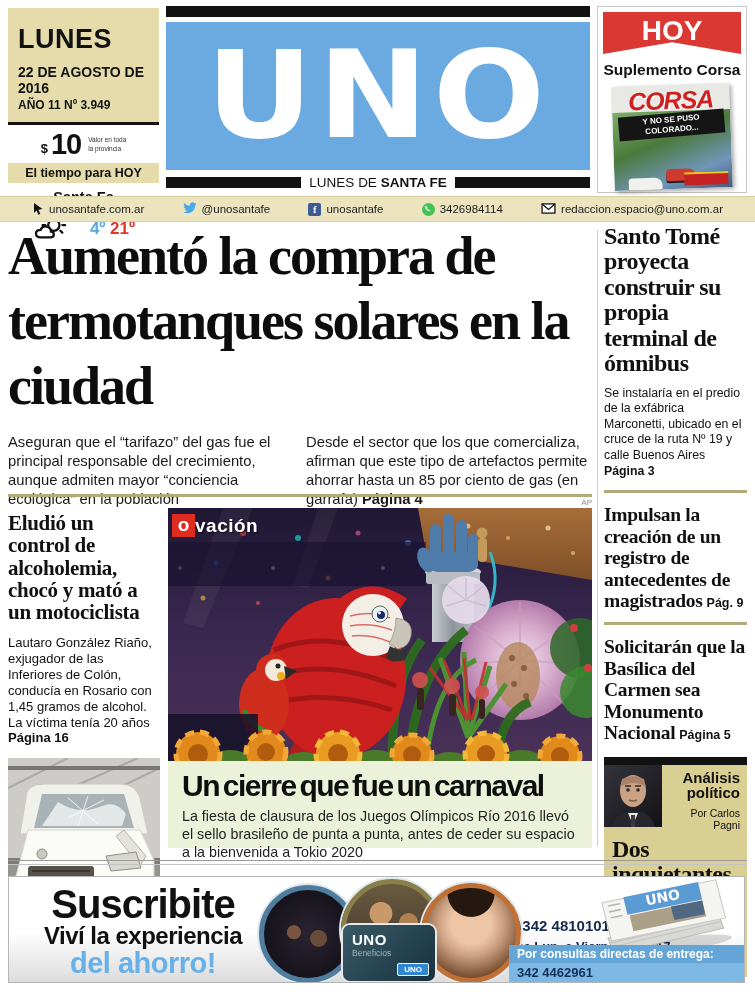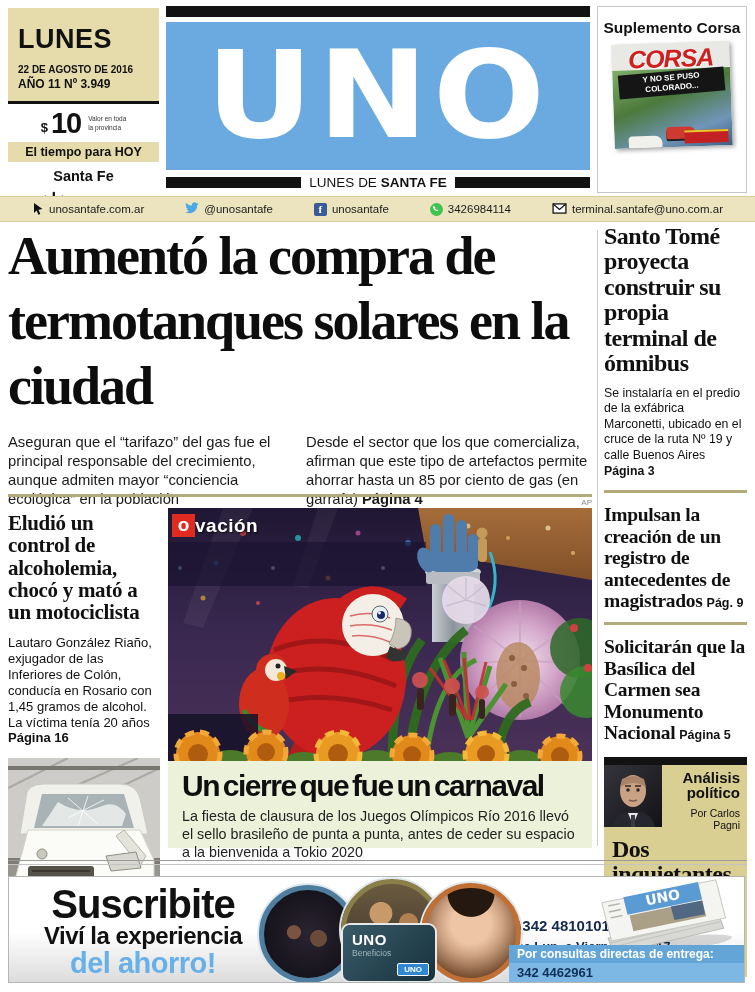--- a/index.html
+++ b/index.html
@@ -2,21 +2,21 @@
 <html><head>
 <meta charset="utf-8">
 <style>
   html,body{margin:0;padding:0;background:#fff;}
   body{width:755px;height:992px;position:relative;font-family:"Liberation Sans","DejaVu Sans",sans-serif;color:#111;overflow:hidden;}
   .abs{position:absolute;}
   
   .dateline{left:8px;top:8px;width:151px;}
   .dl-top{background:#e6dcab;padding:16px 10px 10px;}
   .dl-day{font-size:27px;font-weight:bold;letter-spacing:.5px;}
-  .dl-date{font-size:10px;font-weight:bold;margin-top:9px;}
+  .dl-date{font-size:14px;font-weight:bold;margin-top:9px;}
   .dl-edition{font-size:12px;font-weight:bold;margin-top:2px;}
   .dl-rule{height:3px;background:#121212;}
   .price-row{background:#fff;display:flex;align-items:center;justify-content:center;padding:3px 0 2px;}
   .price-cur{font-size:13px;font-weight:bold;margin-right:3px;margin-top:8px;}
   .price-val{font-size:29px;font-weight:bold;letter-spacing:-1px;}
   .price-note{font-size:6.5px;color:#333;margin-left:7px;line-height:1.25;text-align:left;}
   .weather-bar{background:#e6dcab;text-align:center;font-size:12.5px;font-weight:bold;padding:3px 0;}
   .weather{background:#fff;padding:6px 0 4px;text-align:center;}
   .w-city{font-size:14.5px;font-weight:bold;}
   .w-row{display:flex;align-items:center;justify-content:center;gap:20px;margin-top:6px;}
@@ -158,20 +158,21 @@
     <span class="logo-txt">UNO</span>
   </div>
   <div class="logo-sub">
     <div class="bar"></div>
     <div class="logo-sub-txt"><span>LUNES DE </span><b>SANTA FE</b></div>
     <div class="bar"></div>
   </div>
 </div>
 
 <div class="abs promo">
+  <div class="hoy">HOY</div>
   <div class="promo-title">Suplemento Corsa</div>
   <div class="cover">
     <div class="cover-photo">
       <div class="car1"></div>
       <div class="car2"></div>
     </div>
     <div class="cover-title">CORSA</div>
     <div class="cover-black">
       <span>Y NO SE PUSO</span><br>
       <span>COLORADO...</span>
@@ -203,21 +204,21 @@
           <path d="M2 1 C1 2 1 4 3 6 C5 8 7 8 8 7 L6.8 5.6 L5.6 6.2 C4.8 5.8 4.2 5.2 3.8 4.4 L4.4 3.2 Z" fill="#fff"></path>
         </svg>
       </span>
     <span>3426984114</span>
   </div>
   <div class="c-item">
     <span><svg width="15" height="11" viewBox="0 0 16 12">
           <rect x="1" y="1" width="14" height="10" fill="#fff" stroke="#111" stroke-width="1.4"></rect>
           <path d="M1 1 L8 7 L15 1" fill="none" stroke="#111" stroke-width="1.4"></path>
         </svg></span>
-    <span>terminal.santafe@uno.com.ar</span>
+    <span>redaccion.espacio@uno.com.ar</span>
   </div>
 </div>
 
 <div class="abs headline">Aumentó la compra de termotanques solares en la ciudad</div>
 <div class="abs deck deck-l">Aseguran que el “tarifazo” del gas fue el principal responsable del crecimiento, aunque admiten mayor “conciencia ecológica” en la población</div>
 <div class="abs deck deck-r">
   <span>Desde el sector que los que comercializa, afirman que este tipo de artefactos permite ahorrar hasta un 85 por ciento de gas (en garrafa)</span>
   <span class="pageref">Página 4</span>
 </div>
 <div class="abs hrule"></div>

